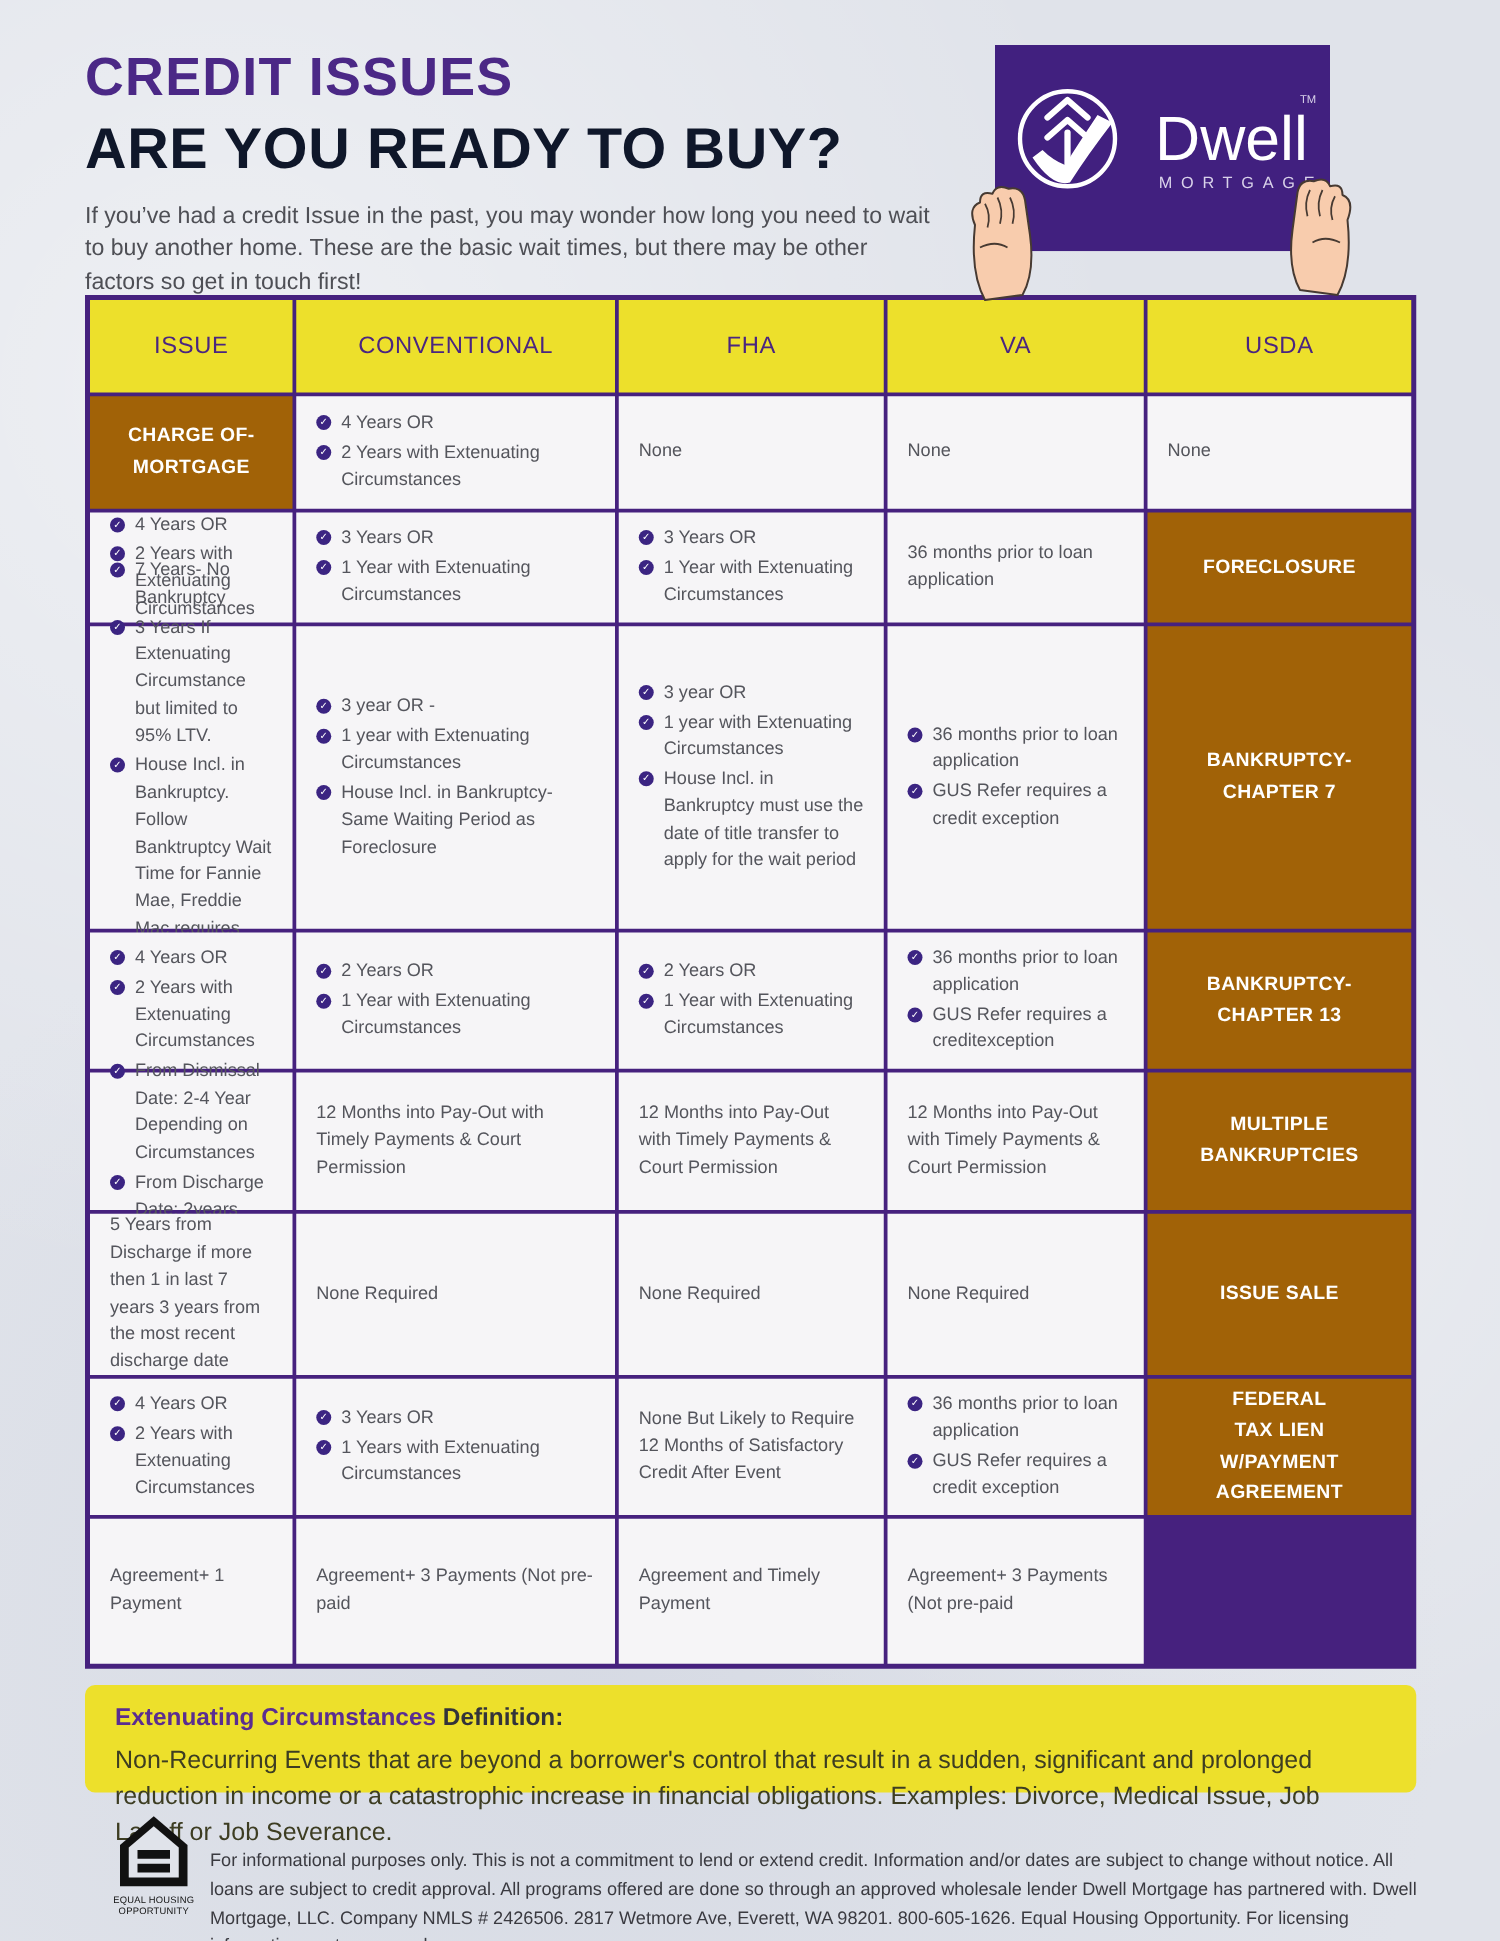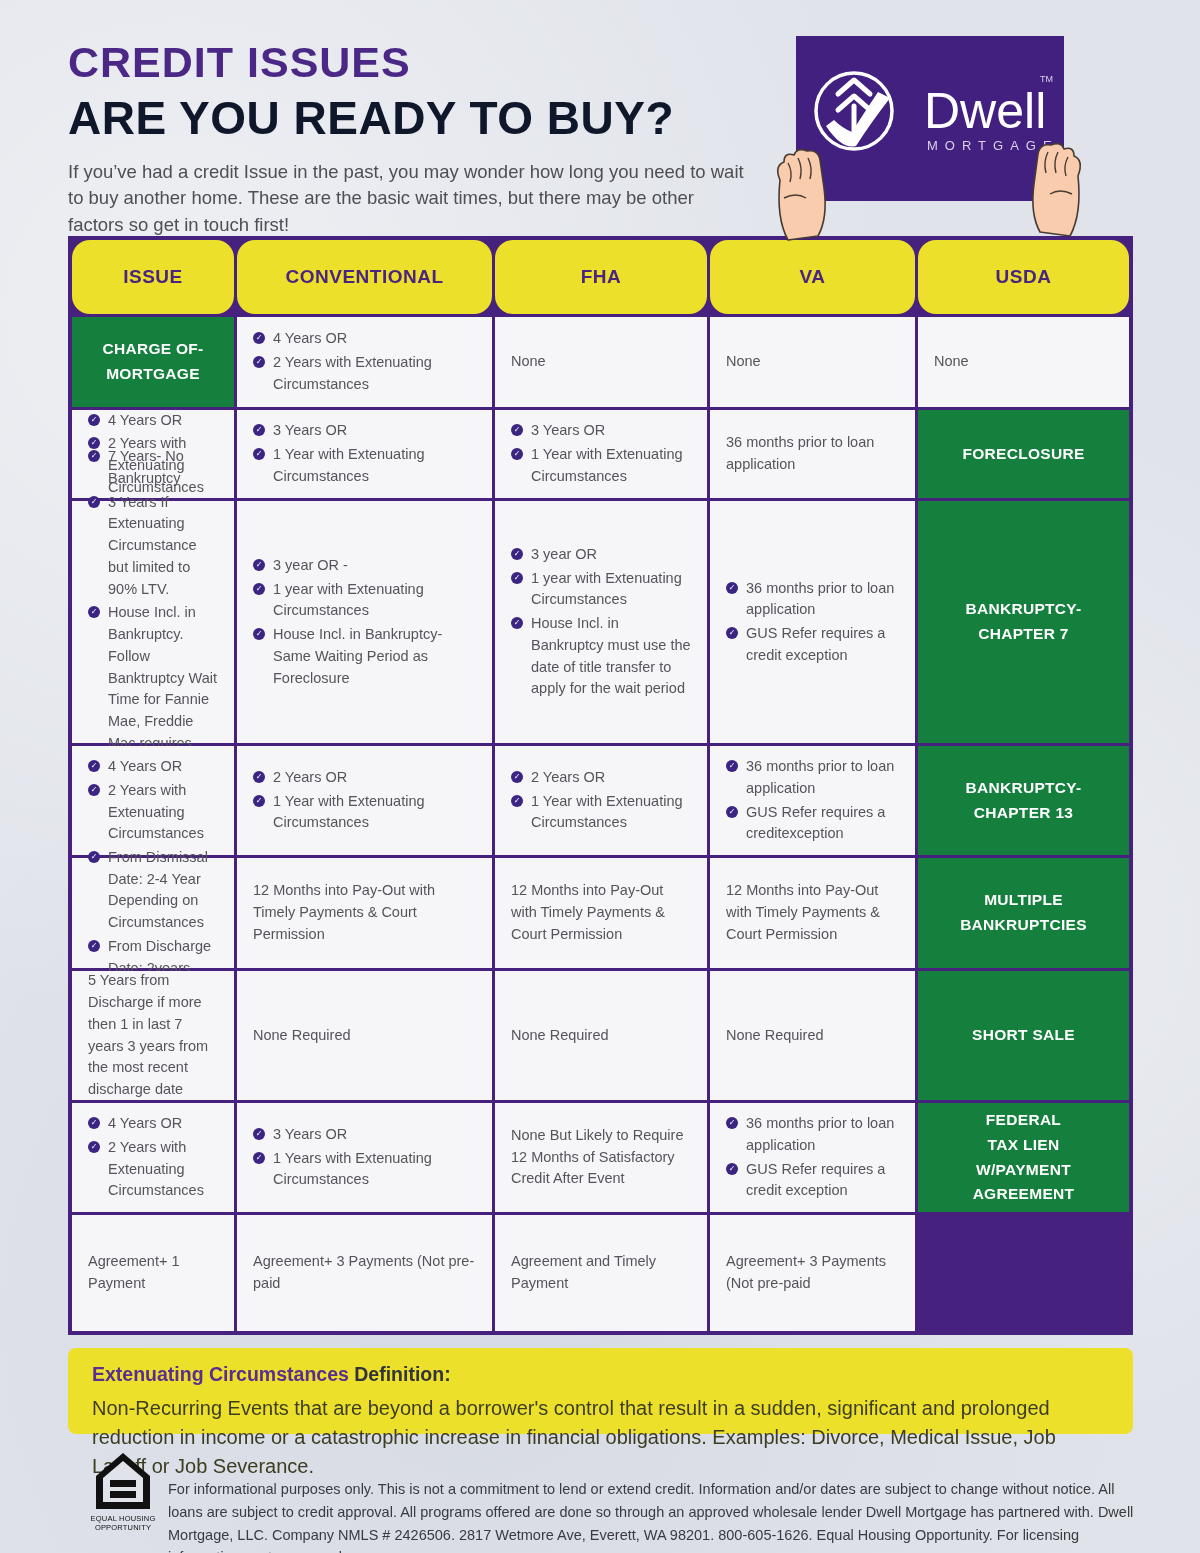--- a/index.html
+++ b/index.html
@@ -28,25 +28,25 @@
 
   
   #credit-table {
     position:absolute; left:68px; top:236px; width:1065px;
     background:#46217e; padding:4px; gap:3px;
     display:grid;
     grid-template-columns:162px 255px 212px 205px 211px;
     grid-template-rows:74px 90px 88px 242px 109px 110px 129px 109px 116px;
   }
   .th {
-    background:#ede02b; color:#4a2580; font-weight:700; font-size:19px;
-    letter-spacing:.5px; display:flex; align-items:center; justify-content:center;border-radius:18px;
+    background:#ede02b; color:#4a2580; font-weight:400; font-size:19px;
+    letter-spacing:.5px; display:flex; align-items:center; justify-content:center;
   }
   .issue-cell {
-    background:#15803d; color:#ffffff; font-weight:800; font-size:15.5px;
+    background:#a16207; color:#ffffff; font-weight:800; font-size:15.5px;
     display:flex; align-items:center; justify-content:center; text-align:center;
     white-space:pre-line; line-height:1.6; padding:6px; letter-spacing:.3px;
   }
   .data-cell {
     background:#f6f5f7; color:#54555c; font-size:14.5px; line-height:1.5;
     display:flex; align-items:center; padding:12px 16px;
   }
   .bullets { list-style:none; }
   .bullets li { display:flex; gap:8px; margin:2px 0; }
   .check {
@@ -185,21 +185,21 @@
     </div>
     <div class="issue-cell">FORECLOSURE</div>
     <div class="data-cell">
       <ul class="bullets">
         <li>
           <span class="check">✓</span>
           <span>7 Years- No Bankruptcy</span>
         </li>
         <li>
           <span class="check">✓</span>
-          <span>3 Years If Extenuating Circumstance but limited to 90% LTV.</span>
+          <span>3 Years If Extenuating Circumstance but limited to 95% LTV.</span>
         </li>
         <li>
           <span class="check">✓</span>
           <span>House Incl. in Bankruptcy. Follow Banktruptcy Wait Time for Fannie Mae, Freddie Mac requires Foreclosure wait period</span>
         </li>
       </ul>
     </div>
     <div class="data-cell">
       <ul class="bullets">
         <li>
@@ -324,21 +324,21 @@
     </div>
     <div class="data-cell">
       <p>None Required</p>
     </div>
     <div class="data-cell">
       <p>None Required</p>
     </div>
     <div class="data-cell">
       <p>None Required</p>
     </div>
-    <div class="issue-cell">SHORT SALE</div>
+    <div class="issue-cell">ISSUE SALE</div>
     <div class="data-cell">
       <ul class="bullets">
         <li>
           <span class="check">✓</span>
           <span>4 Years OR</span>
         </li>
         <li>
           <span class="check">✓</span>
           <span>2 Years with Extenuating Circumstances</span>
         </li>

